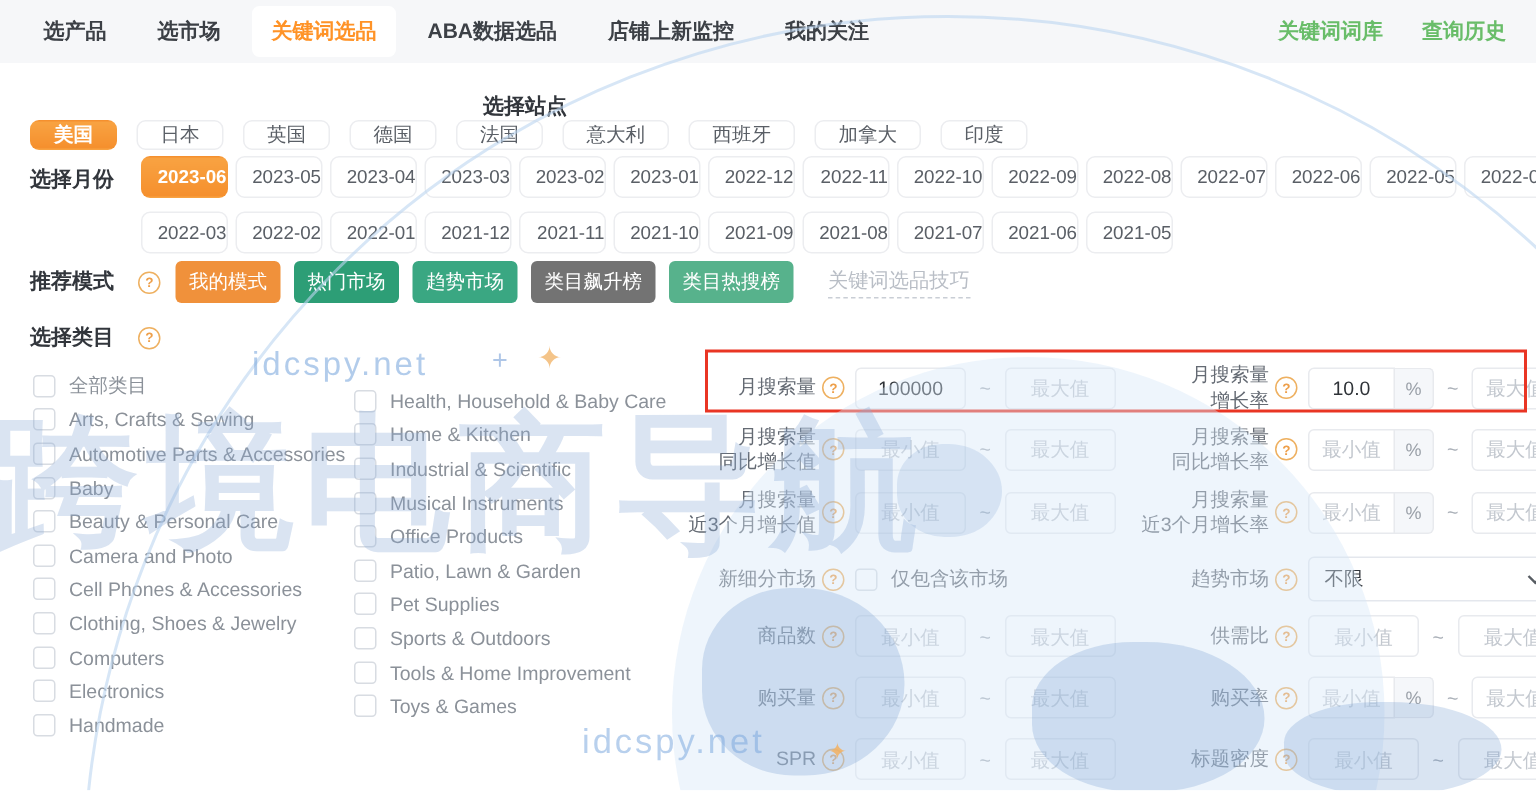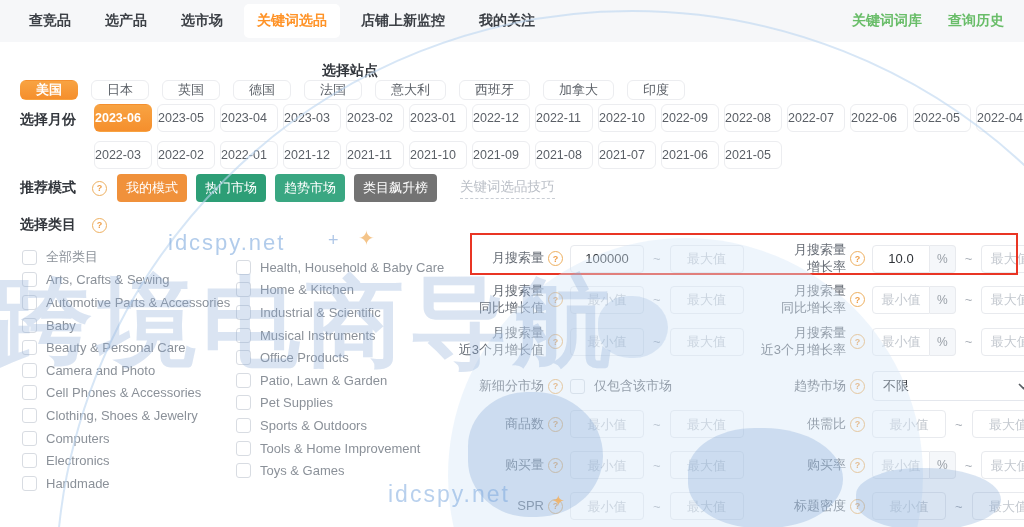--- a/index.html
+++ b/index.html
@@ -17,21 +17,21 @@
   .form-row{position:absolute;left:20px;display:flex;align-items:center;z-index:2;}
   .row-label{font-size:14px;font-weight:700;color:#32363c;width:74px;flex-shrink:0;}
   .pill-list{display:flex;flex-wrap:wrap;align-items:center;}
   .pill{background:#fff;border:1px solid #ecedf0;border-radius:6px;padding:0 15px;font-size:13px;
         color:#5a5f66;cursor:pointer;font-family:inherit;margin-right:13px;white-space:nowrap;}
   .pill.selected{background:linear-gradient(180deg,#f8a342,#f58f2d);border-color:transparent;color:#fff;font-weight:600;}
   .row-site{top:62px;flex-direction:column;}
   .row-month{top:104px;align-items:flex-start;}
   .row-month .row-label{margin-top:7px;}
   .month-list{width:950px;display:flex;flex-wrap:wrap;row-gap:9px;}
-  .pill.month{width:58px;padding:6px 0;margin-right:5px;text-align:left;font-size:12.5px;box-sizing:border-box;}
+  .pill.month{width:58px;padding:6px 0;margin-right:5px;text-align:right;font-size:12.5px;box-sizing:border-box;}
   
   .row-mode{top:174px;}
   .mode-btn{color:#fff;font-size:13px;padding:5px 9px;border-radius:4px;border:none;margin-right:9px;
             cursor:pointer;font-family:inherit;white-space:nowrap;}
   .mode-link{color:#b9bec6;font-size:13.5px;border-bottom:1px dashed #c9ced5;cursor:pointer;padding-bottom:2px;margin-left:14px;}
   .help{display:inline-flex;align-items:center;justify-content:center;width:13px;height:13px;border-radius:50%;
         border:1px solid #eeb060;color:#ee9f4a;font-size:9px;font-weight:700;cursor:pointer;flex-shrink:0;}
   .row-mode .help,.cat-title .help{margin:0 10px 0 -2px;}
   .cat-title{top:216px;}
   
@@ -85,28 +85,28 @@
   .wm-plus{position:absolute;left:328px;top:230px;color:rgba(120,160,215,.6);font-size:18px;}
 </style>
 </head>
 <body>
 
 <div id="app">
 
   <div class="topnav">
     <div class="tabs">
 
-        <div class="tab">查竞品</div>
 
         <div class="tab">选产品</div>
 
         <div class="tab">选市场</div>
 
         <div class="tab active">关键词选品</div>
 
+        <div class="tab">ABA数据选品</div>
 
         <div class="tab">店铺上新监控</div>
 
         <div class="tab">我的关注</div>
 
     </div>
     <div class="nav-links">
 
         <a class="nav-link">关键词词库</a>
 
@@ -205,20 +205,21 @@
     <div class="pill-list">
 
         <button class="mode-btn" style="background: rgb(240, 145, 59);">我的模式</button>
 
         <button class="mode-btn" style="background: rgb(45, 158, 118);">热门市场</button>
 
         <button class="mode-btn" style="background: rgb(58, 167, 130);">趋势市场</button>
 
         <button class="mode-btn" style="background: #737373;">类目飙升榜</button>
 
+        <button class="mode-btn" style="background: rgb(87, 178, 140);">类目热搜榜</button>
 
     </div>
     <span class="mode-link">关键词选品技巧</span>
   </div>
 
   <div class="form-row cat-title">
     <span class="row-label">选择类目</span>
     <span class="help">?</span>
   </div>
 

